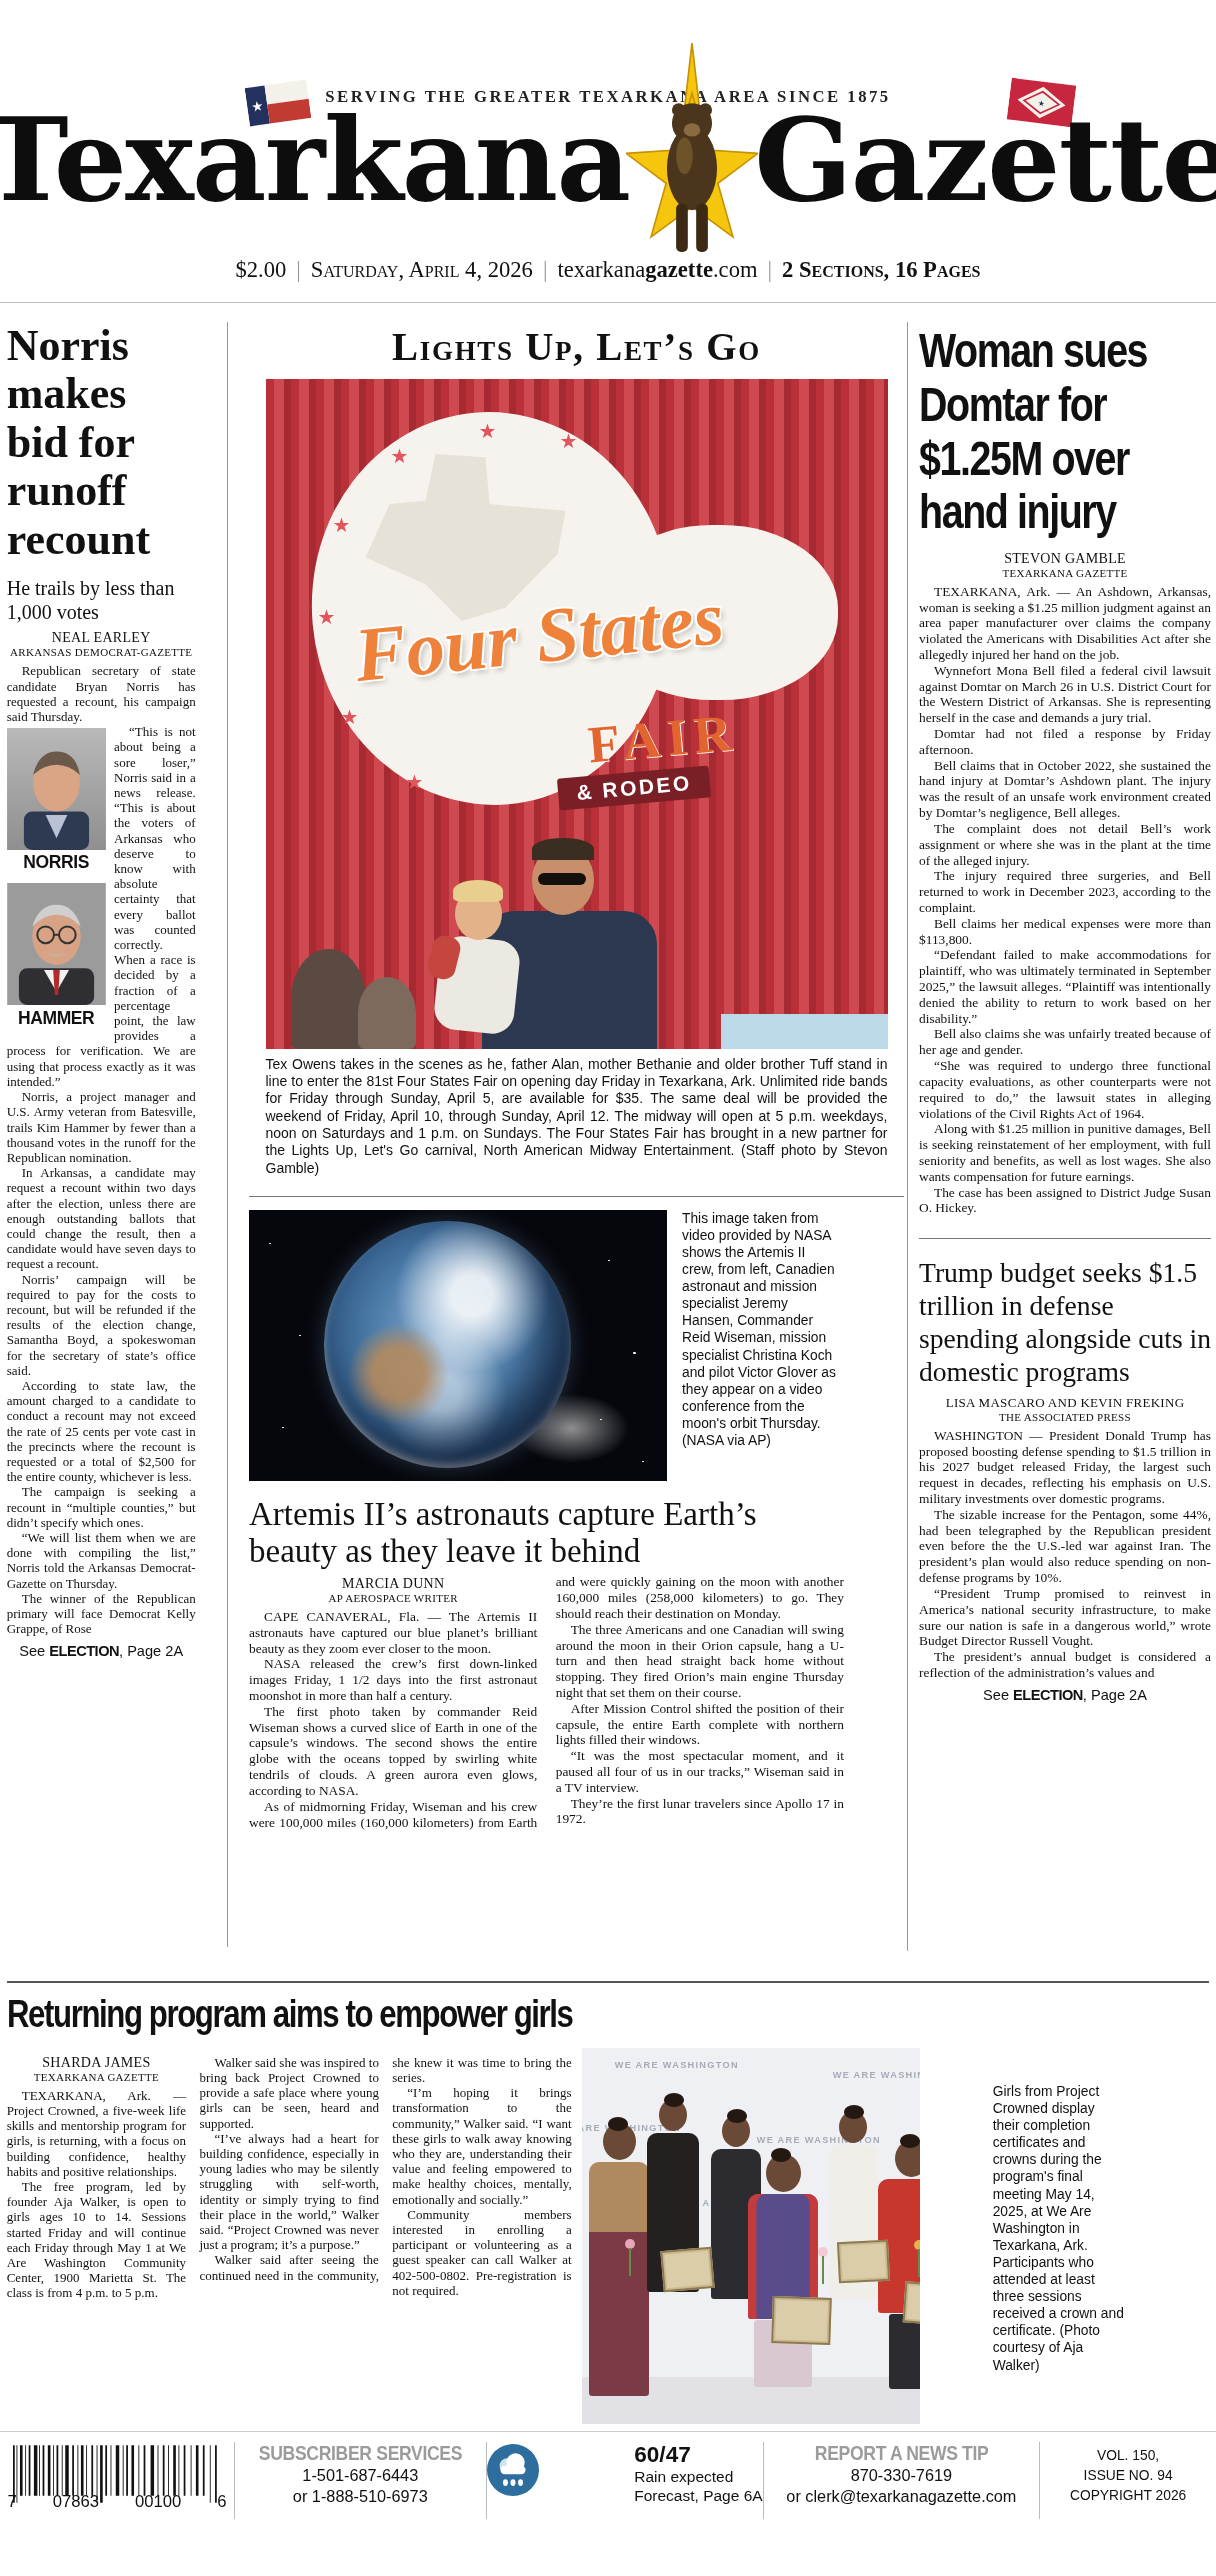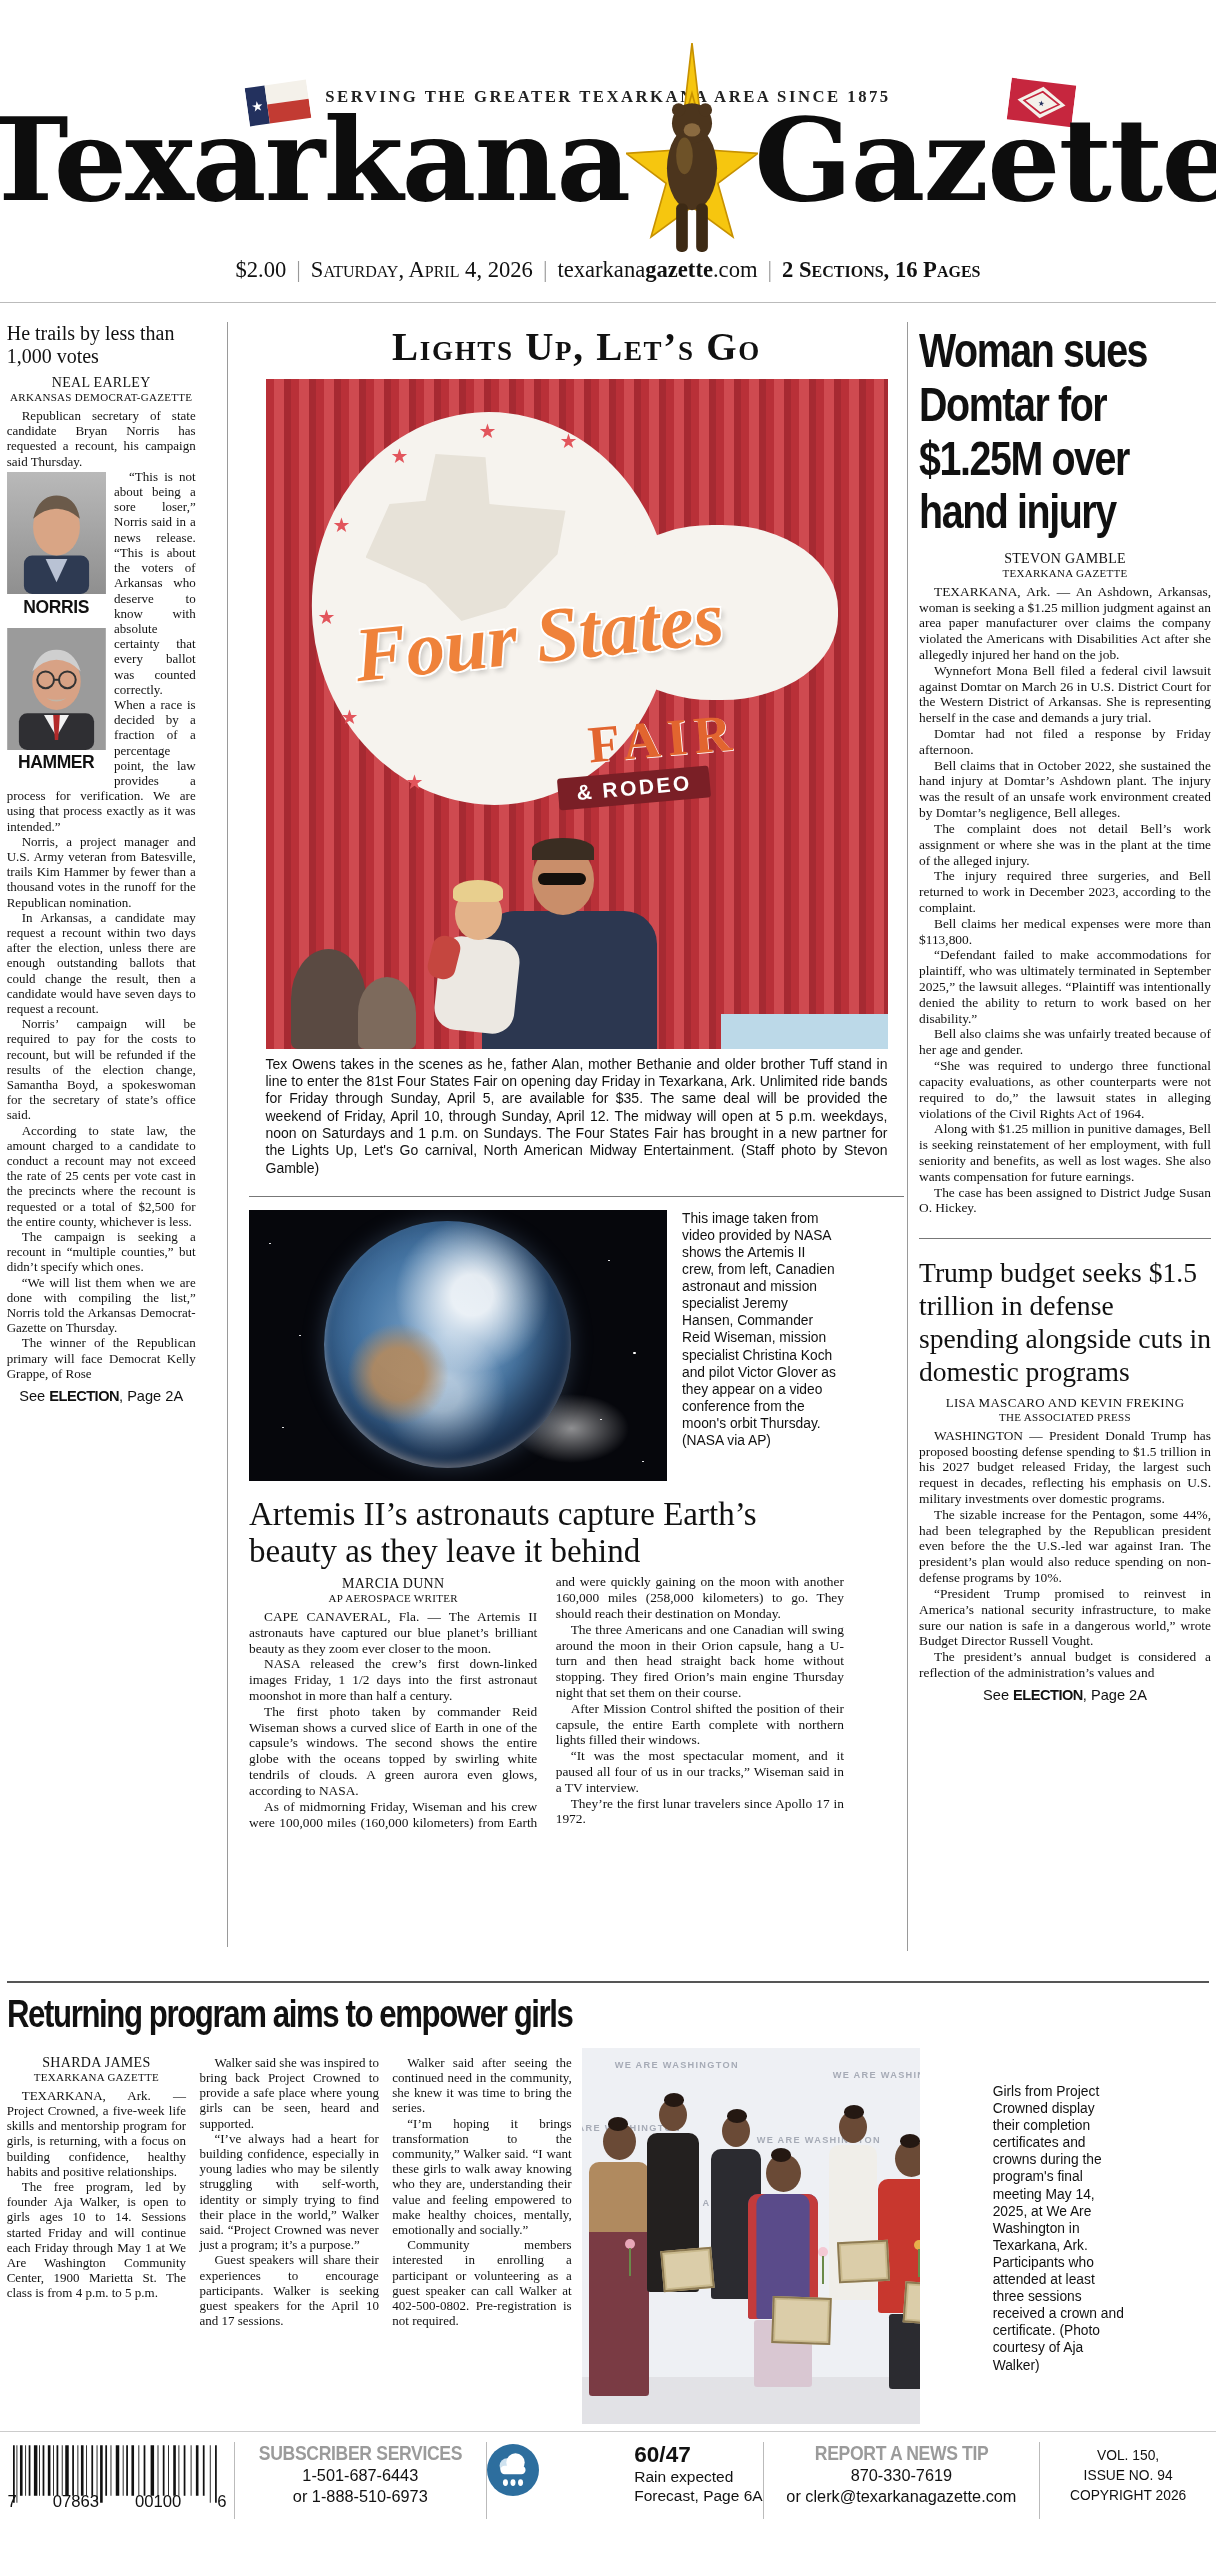--- a/index.html
+++ b/index.html
@@ -163,20 +163,21 @@
     <div class="infobar">
       <span>$2.00</span><span class="sep">|</span><span class="ib-date">Saturday, April 4, 2026</span><span class="sep">|</span><span><span>texarkana</span><span class="ib-site-b">gazette</span><span>.com</span></span><span class="sep">|</span><span class="ib-sections">2 Sections, 16 Pages</span>
     </div>
     <div class="mast-rule"></div>
   </div>
 
   <div class="vrule" style="left:227px;top:322px;height:1625px;"></div>
   <div class="vrule" style="left:907px;top:322px;height:1629px;"></div>
 
   <div class="col" style="left:6.7px;top:322px;width:189px;">
+    <h1 class="norris-h">Norris makes bid for runoff recount</h1>
     <h2 class="norris-sub">He trails by less than 1,000 votes</h2>
     <div class="byline">
       <span class="name">NEAL EARLEY</span>
       <span class="org">ARKANSAS DEMOCRAT-GAZETTE</span>
     </div>
     <div class="body body-sm">
       <p>Republican secretary of state candidate Bryan Norris has requested a recount, his campaign said Thursday.</p>
       <div class="headshots">
         <svg class="hs-photo" viewBox="0 0 118 146">
           <rect width="118" height="146" fill="#a8a8a8"></rect>
@@ -330,21 +331,20 @@
 
     <div class="tri-cols body body-sm">
       <div class="byline" style="margin-top:0;">
         <span class="name">SHARDA JAMES</span>
         <span class="org">TEXARKANA GAZETTE</span>
       </div>
       <p>TEXARKANA, Ark. — Project Crowned, a five-week life skills and mentorship program for girls, is returning, with a focus on building confidence, healthy habits and positive relationships.</p>
       <p>The free program, led by founder Aja Walker, is open to girls ages 10 to 14. Sessions started Friday and will continue each Friday through May 1 at We Are Washington Community Center, 1900 Marietta St. The class is from 4 p.m. to 5 p.m.</p>
       <p>Walker said she was inspired to bring back Project Crowned to provide a safe place where young girls can be seen, heard and supported.</p>
       <p>“I’ve always had a heart for building confidence, especially in young ladies who may be silently struggling with self-worth, identity or simply trying to find their place in the world,” Walker said. “Project Crowned was never just a program; it’s a purpose.”</p>
-      <p>Guest speakers will share their experiences to encourage participants. Walker is seeking guest speakers for the April 10 and 17 sessions.</p>
       <p>Walker said after seeing the continued need in the community, she knew it was time to bring the series.</p>
       <p>“I’m hoping it brings transformation to the community,” Walker said. “I want these girls to walk away knowing who they are, understanding their value and feeling empowered to make healthy choices, mentally, emotionally and socially.”</p>
       <p>Community members interested in enrolling a participant or volunteering as a guest speaker can call Walker at 402-500-0802. Pre-registration is not required.</p>
     </div>
 
     <div class="girls-photo">
       <span class="backdrop-txt" style="left:33px;top:11.7px;">WE ARE WASHINGTON</span>
       <span class="backdrop-txt" style="left:251px;top:22px;">WE ARE WASHINGTON</span>
       <span class="backdrop-txt" style="left:-25px;top:75px;">WE ARE WASHINGTON</span>
       <span class="backdrop-txt" style="left:175px;top:87px;">WE ARE WASHINGTON</span>

